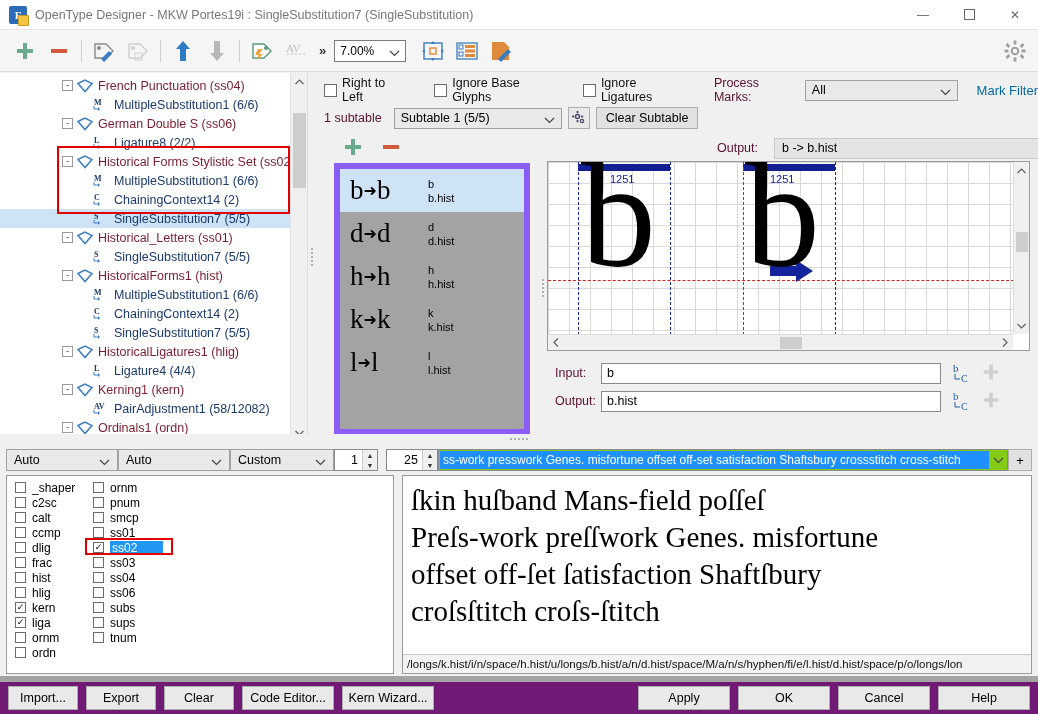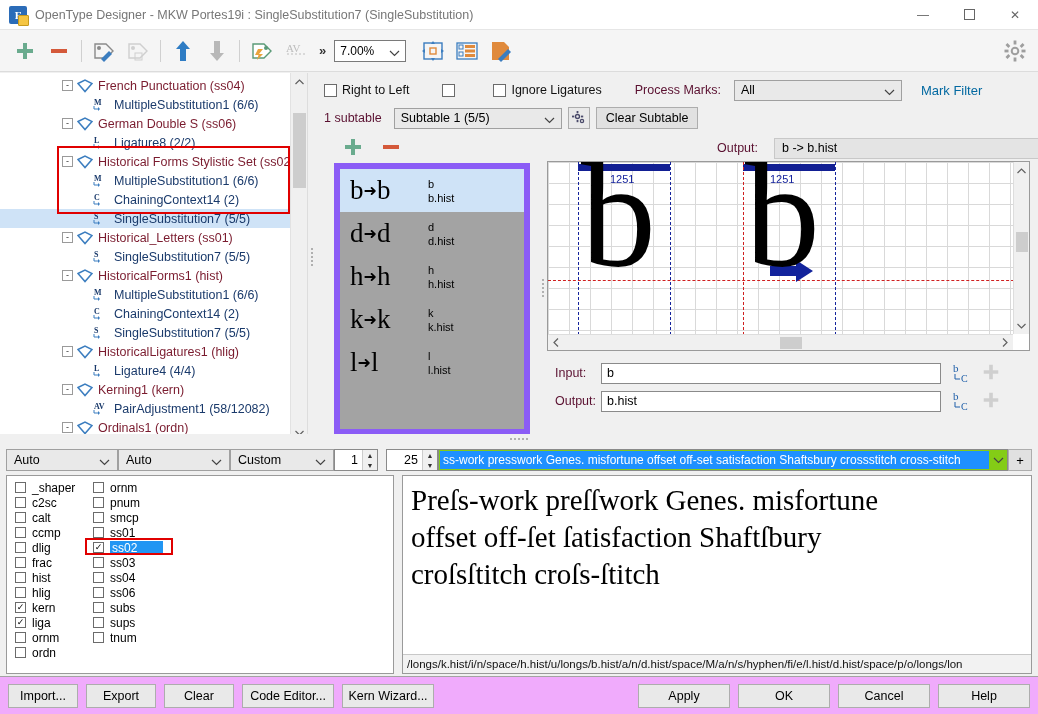--- a/index.html
+++ b/index.html
@@ -164,21 +164,21 @@
   .fitem.sel .fname{background:#2196f3;color:#fff;padding:0 26px 0 2px;}
   #redbox-feat{position:absolute;left:78px;top:62px;width:88px;height:17px;border:2px solid #e00000;
     pointer-events:none;}
   #textpanel{flex:1;background:#fff;border:1px solid #9a9a9a;position:relative;overflow:hidden;}
   #sampletext{font-family:"Liberation Serif", serif;font-size:29px;line-height:37px;
     padding:6px 8px 0 8px;color:#000;}
   #glyphstr{position:absolute;left:0;right:0;bottom:0;height:19px;background:#f2f2f2;
     border-top:1px solid #c8c8c8;font-size:11.5px;display:flex;align-items:center;
     padding-left:4px;white-space:nowrap;overflow:hidden;color:#111;}
   #btnrow{position:absolute;left:0;right:0;bottom:0;height:38px;display:flex;align-items:center;
-    border-top:1px solid #a3a3a3;background:#f0abfc;}
+    border-top:6px solid #a3a3a3;background:#701a75;}
   .bbtn{height:24px;border:1px solid #adadad;background:#e9e9e9;display:flex;align-items:center;
     justify-content:center;font-size:12.5px;color:#000;margin-left:8px;}
   .bbtn.w1{width:70px;} .bbtn.w2{width:92px;}
   #btnspacer{flex:1;}
 </style>
 </head>
 <body>
 
 <div id="titlebar">
   <div id="app-icon">F</div>
@@ -491,20 +491,21 @@
 
   <div id="rightpanel">
 
     <div id="optsrow">
       <span class="optlab">
         <span class="cbx"></span>
         <span>Right to Left</span>
       </span>
       <span class="optlab">
         <span class="cbx"></span>
+        <span>Ignore Base Glyphs</span>
       </span>
       <span class="optlab">
         <span class="cbx"></span>
         <span>Ignore Ligatures</span>
       </span>
       <span class="pm-label">Process Marks:</span>
       <span class="combo" style="width:168px">
         <span>All</span>
         <span class="arw">
           <svg width="11" height="7" viewBox="0 0 11 7">
@@ -840,20 +841,21 @@
           </div>
           <div class="fitem">
             <span class="fcbx"></span>
             <span class="fname">tnum</span>
           </div>
         </div>
       <div id="redbox-feat"></div>
     </div>
     <div id="textpanel">
       <div id="sampletext">
+          <div>ſkin huſband Mans-field poſſeſ</div>
           <div>Preſs-work preſſwork Genes. misfortune</div>
           <div>offset off-ſet ſatisfaction Shaftſbury</div>
           <div>croſsſtitch croſs-ſtitch</div>
         </div>
       <div id="glyphstr">/longs/k.hist/i/n/space/h.hist/u/longs/b.hist/a/n/d.hist/space/M/a/n/s/hyphen/fi/e/l.hist/d.hist/space/p/o/longs/lon</div>
     </div>
   </div>
 
   <div id="btnrow">
     <span class="bbtn w1">Import...</span>

